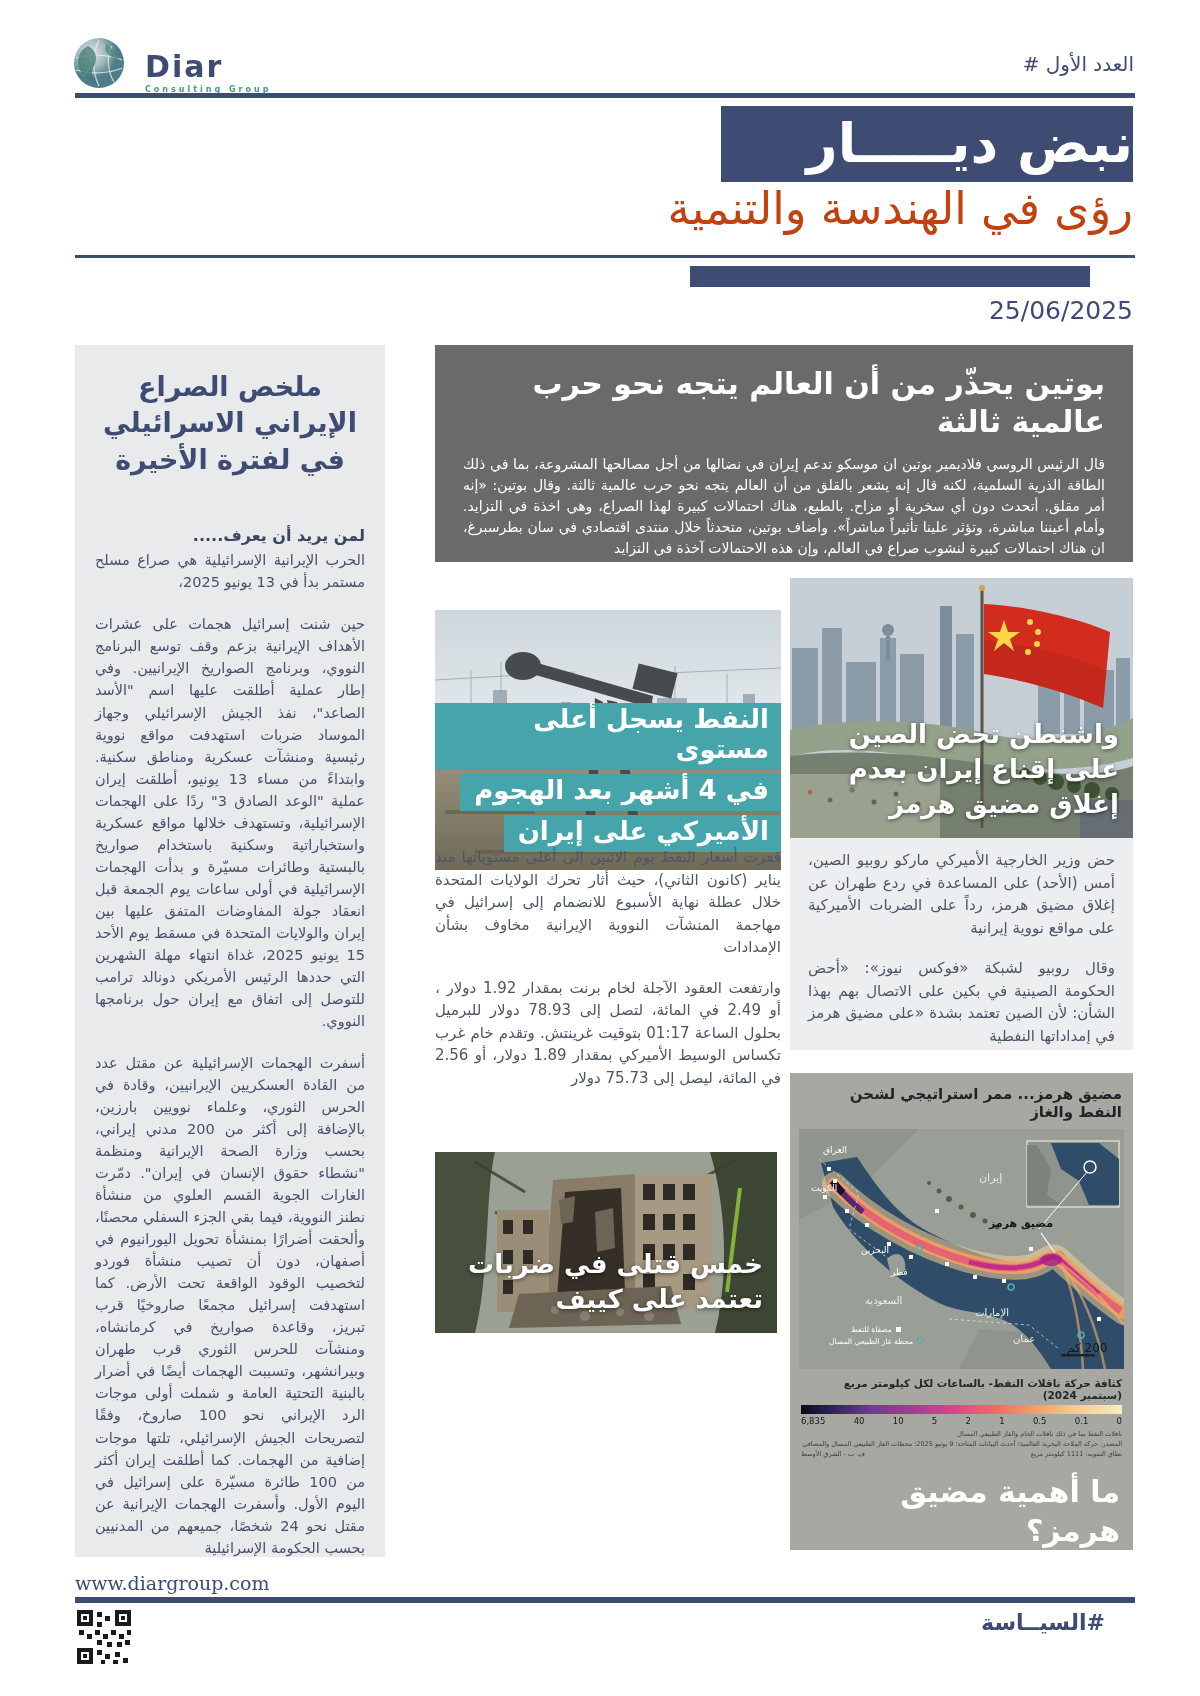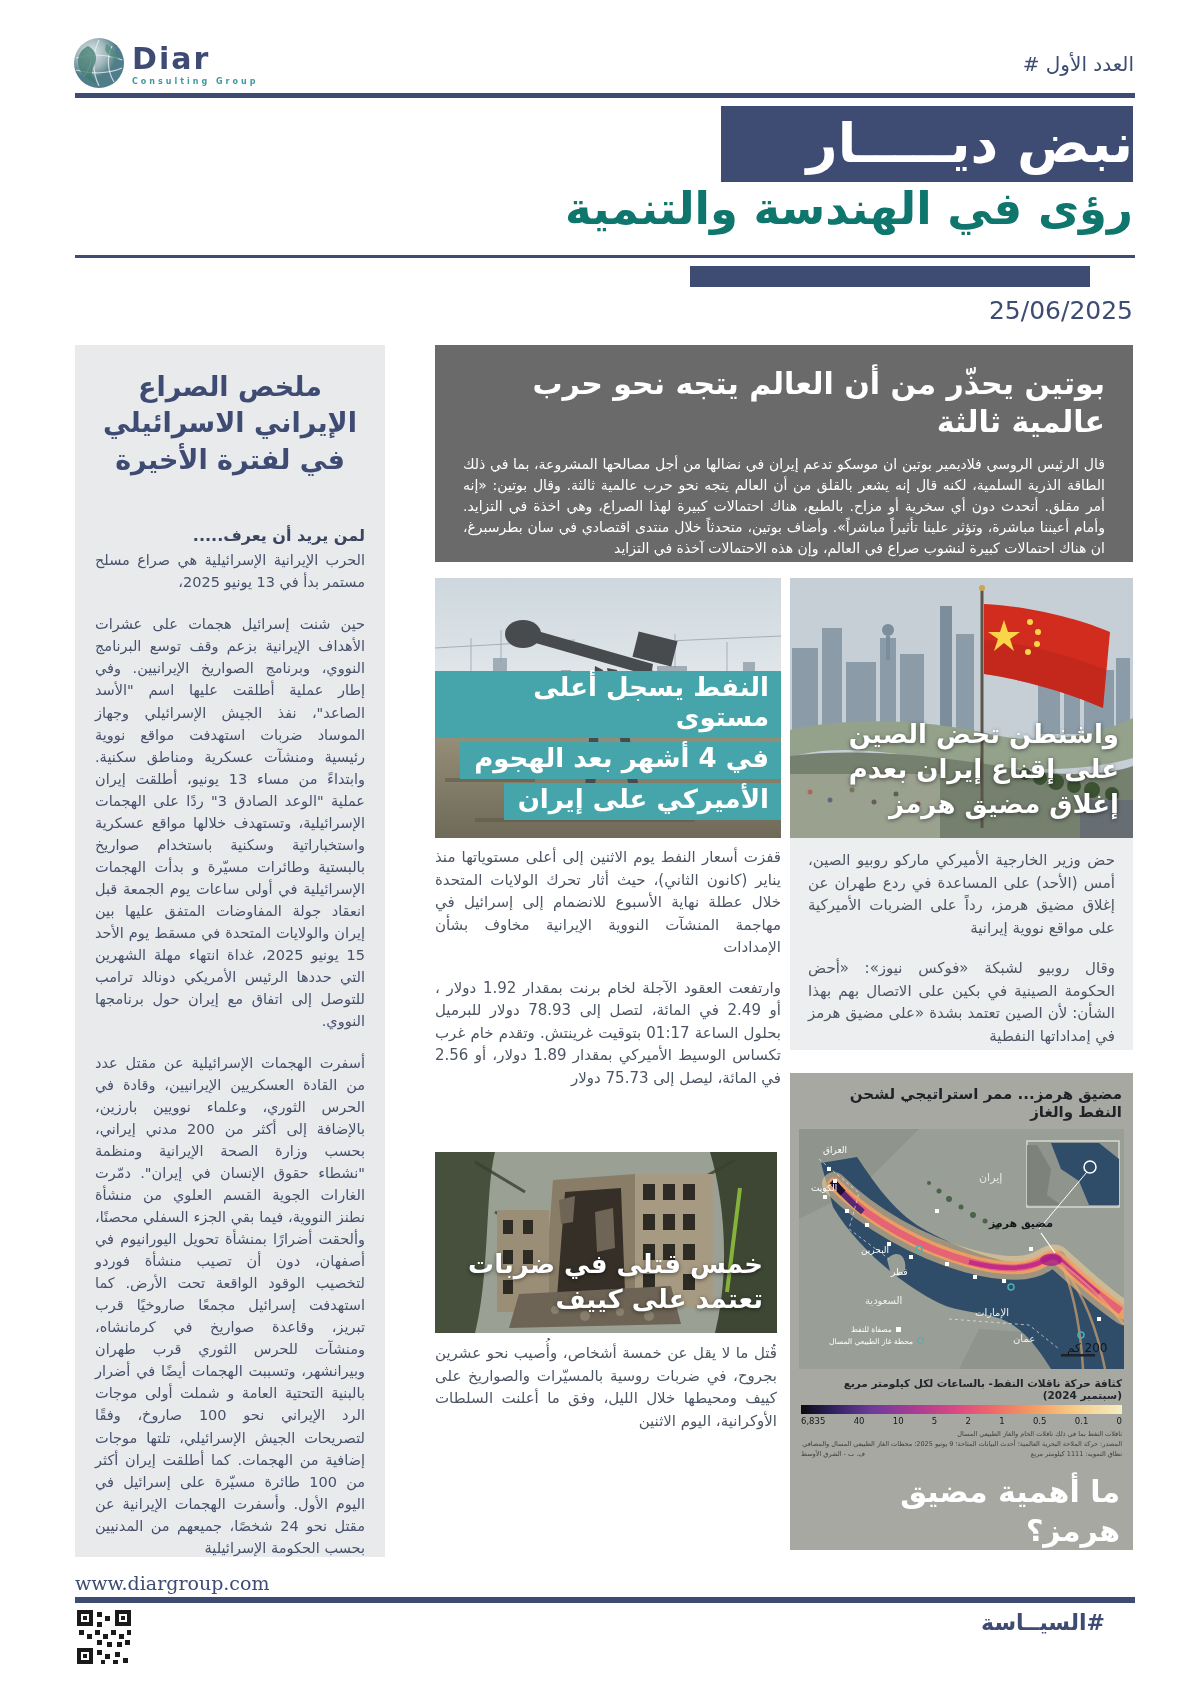--- a/index.html
+++ b/index.html
@@ -3,29 +3,29 @@
 <meta charset="utf-8">
 <style>
   html,body{margin:0;padding:0;background:#fff;}
   .page{position:relative;width:1200px;height:1696px;background:#ffffff;overflow:hidden;
         font-family:"DejaVu Sans",sans-serif;color:#3e4b73;}
   .abs{position:absolute;}
   .rtl{direction:rtl;}
   .ltr{direction:ltr;}
 
   
-  .logo-wrap{left:72px;top:36px;display:flex;align-items:center;gap:6px;}
+  .logo-wrap{left:72px;top:36px;display:flex;align-items:flex-end;gap:19px;}
   .logo-text .brand{font-size:30px;font-weight:bold;color:#3e4b73;letter-spacing:2px;line-height:1;}
   .logo-text .tag{font-size:8px;color:#3f9aa0;letter-spacing:3px;font-weight:bold;margin-top:3px;}
   .issue{right:66px;top:52px;font-size:20px;color:#3e4b73;}
   .rule{background:#3e4b73;}
   .rule1{left:75px;right:65px;top:93px;height:5px;}
   .title-box{right:67px;top:106px;width:412px;height:76px;background:#3e4b73;color:#fff;
              font-size:54px;font-weight:bold;line-height:76px;text-align:right;padding-right:0;box-sizing:border-box;}
-  .subtitle{right:67px;top:184px;font-size:45px;font-weight:bold;color:#0f766e;line-height:1.1;}
+  .subtitle{right:67px;top:184px;font-size:45px;font-weight:normal;color:#c2410c;line-height:1.1;}
   .rule2{left:75px;right:65px;top:255px;height:3px;}
   .deco-bar{right:110px;top:266px;width:400px;height:21px;background:#3e4b73;}
   .date{right:67px;top:296px;font-size:25px;color:#3e4b73;}
 
   
   .sidebar{left:75px;top:345px;width:310px;height:1212px;background:#e9eaec;box-sizing:border-box;
            padding:24px 20px;overflow:hidden;}
   .sidebar h2{margin:0 0 48px 0;font-size:27px;line-height:1.35;font-weight:bold;color:#3e4b73;text-align:center;}
   .sidebar .subhead{font-size:16px;font-weight:bold;color:#3a4560;text-align:right;margin-bottom:4px;}
   .sidebar p{font-size:14.5px;line-height:1.52;color:#46516b;text-align:justify;margin:0 0 20px 0;}
@@ -107,21 +107,21 @@
     <p>حين شنت إسرائيل هجمات على عشرات الأهداف الإيرانية بزعم وقف توسع البرنامج النووي، وبرنامج الصواريخ الإيرانيين. وفي إطار عملية أطلقت عليها اسم "الأسد الصاعد"، نفذ الجيش الإسرائيلي وجهاز الموساد ضربات استهدفت مواقع نووية رئيسية ومنشآت عسكرية ومناطق سكنية. وابتداءً من مساء 13 يونيو، أطلقت إيران عملية "الوعد الصادق 3" ردًا على الهجمات الإسرائيلية، وتستهدف خلالها مواقع عسكرية واستخباراتية وسكنية باستخدام صواريخ بالبستية وطائرات مسيّرة و بدأت الهجمات الإسرائيلية في أولى ساعات يوم الجمعة قبل انعقاد جولة المفاوضات المتفق عليها بين إيران والولايات المتحدة في مسقط يوم الأحد 15 يونيو 2025، غداة انتهاء مهلة الشهرين التي حددها الرئيس الأمريكي دونالد ترامب للتوصل إلى اتفاق مع إيران حول برنامجها النووي.</p>
     <p>أسفرت الهجمات الإسرائيلية عن مقتل عدد من القادة العسكريين الإيرانيين، وقادة في الحرس الثوري، وعلماء نوويين بارزين، بالإضافة إلى أكثر من 200 مدني إيراني، بحسب وزارة الصحة الإيرانية ومنظمة "نشطاء حقوق الإنسان في إيران". دمّرت الغارات الجوية القسم العلوي من منشأة نطنز النووية، فيما بقي الجزء السفلي محصنًا، وألحقت أضرارًا بمنشأة تحويل اليورانيوم في أصفهان، دون أن تصيب منشأة فوردو لتخصيب الوقود الواقعة تحت الأرض. كما استهدفت إسرائيل مجمعًا صاروخيًا قرب تبريز، وقاعدة صواريخ في كرمانشاه، ومنشآت للحرس الثوري قرب طهران وبيرانشهر، وتسببت الهجمات أيضًا في أضرار بالبنية التحتية العامة و شملت أولى موجات الرد الإيراني نحو 100 صاروخ، وفقًا لتصريحات الجيش الإسرائيلي، تلتها موجات إضافية من الهجمات. كما أطلقت إيران أكثر من 100 طائرة مسيّرة على إسرائيل في اليوم الأول. وأسفرت الهجمات الإيرانية عن مقتل نحو 24 شخصًا، جميعهم من المدنيين بحسب الحكومة الإسرائيلية</p>
 
   </div>
 
   <div class="abs lead-box rtl">
     <h1>بوتين يحذّر من أن العالم يتجه نحو حرب عالمية ثالثة</h1>
     <p>قال الرئيس الروسي فلاديمير بوتين ان موسكو تدعم إيران في نضالها من أجل مصالحها المشروعة، بما في ذلك الطاقة الذرية السلمية، لكنه قال إنه يشعر بالقلق من أن العالم يتجه نحو حرب عالمية ثالثة. وقال بوتين: «إنه أمر مقلق. أتحدث دون أي سخرية أو مزاح. بالطبع، هناك احتمالات كبيرة لهذا الصراع، وهي اخذة في التزايد. وأمام أعيننا مباشرة، وتؤثر علينا تأثيراً مباشراً». وأضاف بوتين، متحدثاً خلال منتدى اقتصادي في سان بطرسبرغ، ان هناك احتمالات كبيرة لنشوب صراع في العالم، وإن هذه الاحتمالات آخذة في التزايد</p>
   </div>
 
-  <div class="abs img-frame" style="left:435px;top:578px;width:346px;height:260px;">
+  <div class="abs img-frame" style="left:435px;top:610px;width:346px;height:260px;">
     <svg width="346" height="260" viewBox="0 0 346 260">
       <defs>
         <linearGradient id="sky1" x1="0" y1="0" x2="0" y2="1">
             <stop offset="0%" stop-color="#cdd7dd"></stop>
             <stop offset="100%" stop-color="#edf0f1"></stop>
           </linearGradient>
         <linearGradient id="gnd1" x1="0" y1="0" x2="0" y2="1">
             <stop offset="0%" stop-color="#98917b"></stop>
             <stop offset="100%" stop-color="#6e6a57"></stop>
           </linearGradient>
@@ -280,23 +280,20 @@
           <circle cx="214" cy="164" r="5"></circle>
         </g>
       <line x1="305" y1="36" x2="292" y2="140" stroke="#86b23c" stroke-width="4"></line>
     </svg>
     <div class="cap-plain">
       <div>خمس قتلى في ضربات</div>
       <div>تعتمد على كييف</div>
     </div>
   </div>
 
-  <div class="abs art-text rtl kyiv-text">
-    <p>قُتل ما لا يقل عن خمسة أشخاص، وأُصيب نحو عشرين بجروح، في ضربات روسية بالمسيّرات والصواريخ على كييف ومحيطها خلال الليل، وفق ما أعلنت السلطات الأوكرانية، اليوم الاثنين</p>
-  </div>
 
   <div class="abs map-box">
     <div class="map-title">مضيق هرمز... ممر استراتيجي لشحن النفط والغاز</div>
 
     <div style="position:relative;width:384px;height:240px;">
       <svg width="325" height="240" viewBox="0 0 325 240">
         <rect width="325" height="240" fill="#999e96"></rect>
         <g fill="#8f948c">
             <path d="M0,0 L120,0 L60,60 L0,90 Z"></path>
             <path d="M180,200 L325,210 L325,240 L160,240 Z"></path>

